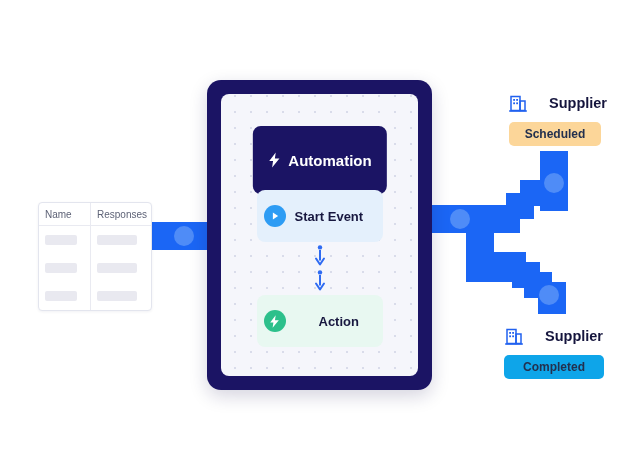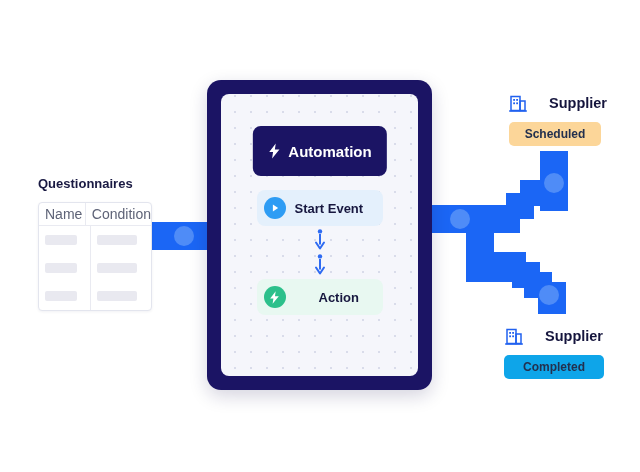--- a/index.html
+++ b/index.html
@@ -7,43 +7,43 @@
          font-family:"Liberation Sans",sans-serif;overflow:hidden;}
 
   
   .pipes{position:absolute;left:0;top:0;z-index:1;}
 
   
   .q-title{position:absolute;left:38px;top:176px;font-size:13px;font-weight:700;color:#191942;z-index:2;}
   .q-table{position:absolute;left:38px;top:202px;width:114px;background:#fff;border:1px solid #e3e5ee;
            border-radius:4px;box-shadow:0 1px 3px rgba(25,25,70,.06);z-index:2;box-sizing:border-box;}
   .q-head{display:flex;height:22px;border-bottom:1px solid #e9eaf1;}
-  .q-hcell{display:flex;align-items:center;padding-left:6px;font-size:14px;color:#5e6377;box-sizing:border-box;}
+  .q-hcell{display:flex;align-items:center;padding-left:6px;font-size:10px;color:#5e6377;box-sizing:border-box;}
   .q-hcell.name{width:52px;border-right:1px solid #e9eaf1;}
   .q-hcell.resp{flex:1;}
   .q-row{display:flex;height:28px;}
   .q-cell{display:flex;align-items:center;padding-left:6px;box-sizing:border-box;}
   .q-cell.name{width:52px;border-right:1px solid #e9eaf1;}
   .q-cell.resp{flex:1;}
   .bar{height:10px;border-radius:2px;background:#e9e9f0;}
   .bar.w1{width:32px;} .bar.w2{width:40px;}
 
   
   .panel{position:absolute;left:207px;top:80px;width:225px;height:310px;background:#1b1464;
          border-radius:14px;z-index:2;box-shadow:0 6px 18px rgba(20,16,80,.18);}
   .card{position:absolute;left:14px;top:14px;right:14px;bottom:14px;border-radius:8px;
         background-color:#f5f6fb;
         background-image:radial-gradient(circle,#d9dcea 1px,transparent 1.3px);
         background-size:16px 16px;background-position:6px 10px;}
   .pill{position:absolute;left:50%;transform:translateX(-50%);top:32px;height:34px;background:#1b1464;
-        border-radius:8px;color:#fff;display:flex;align-items:center;gap:8px;padding:8px 15px;
+        border-radius:8px;color:#fff;display:flex;align-items:center;gap:8px;padding:17px 15px;
         font-size:15px;font-weight:700;white-space:nowrap;}
   .flow{position:absolute;left:50%;transform:translateX(-50%);top:96px;display:flex;
         flex-direction:column;align-items:center;gap:3px;}
-  .step{width:126px;height:36px;border-radius:8px;display:flex;align-items:center;gap:9px;
+  .step{width:126px;height:52px;border-radius:8px;display:flex;align-items:center;gap:9px;
         padding-left:7px;box-sizing:border-box;font-size:13px;font-weight:700;color:#17173f;}
   .step.start{background:#e4f0fc;}
   .step.cond{background:#fdf5e4;}
   .step.act{background:#e8f8f1;gap:33px;}
   .sicon{width:22px;height:22px;border-radius:50%;flex:none;display:flex;align-items:center;justify-content:center;}
   .sicon.blue{background:#2d9cf4;}
   .sicon.orange{background:#f2a63a;}
   .sicon.green{background:#2cc08b;}
 
   
@@ -79,26 +79,25 @@
       <rect x="538" y="282" width="28" height="32"></rect>
     </g>
     <g fill="#4f8cf7">
       <circle cx="184" cy="236" r="10"></circle>
       <circle cx="460" cy="219" r="10"></circle>
       <circle cx="554" cy="183" r="10"></circle>
       <circle cx="549" cy="295" r="10"></circle>
     </g>
   </svg>
 
-  <div class="q-title">Questionnaires</div>
 
   <div class="q-table">
     <div class="q-head">
       <div class="q-hcell name">Name</div>
-      <div class="q-hcell resp">Condition</div>
+      <div class="q-hcell resp">Responses</div>
     </div>
     <div class="q-row">
       <div class="q-cell name">
           <div class="bar w1"></div>
         </div>
       <div class="q-cell resp">
           <div class="bar w2"></div>
         </div>
     </div>
     <div class="q-row">

